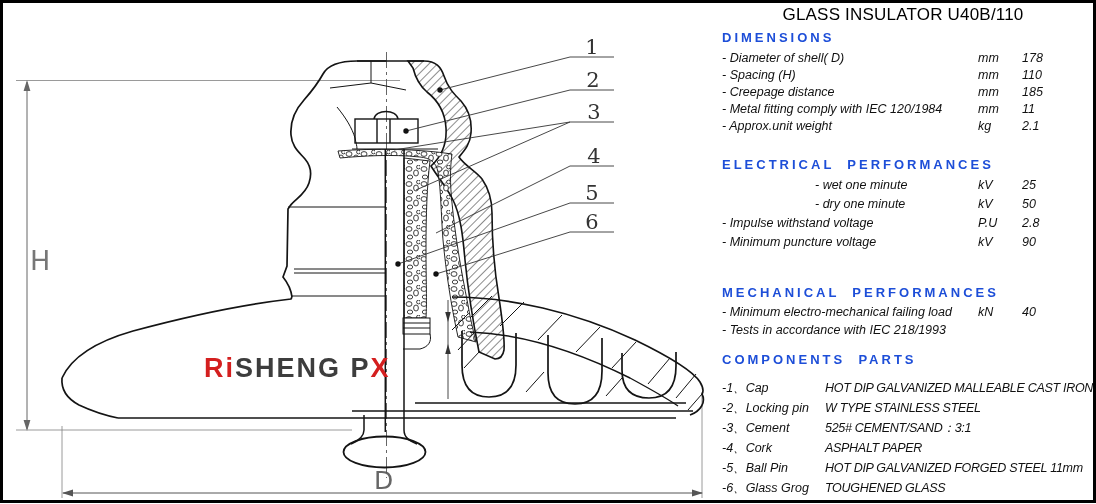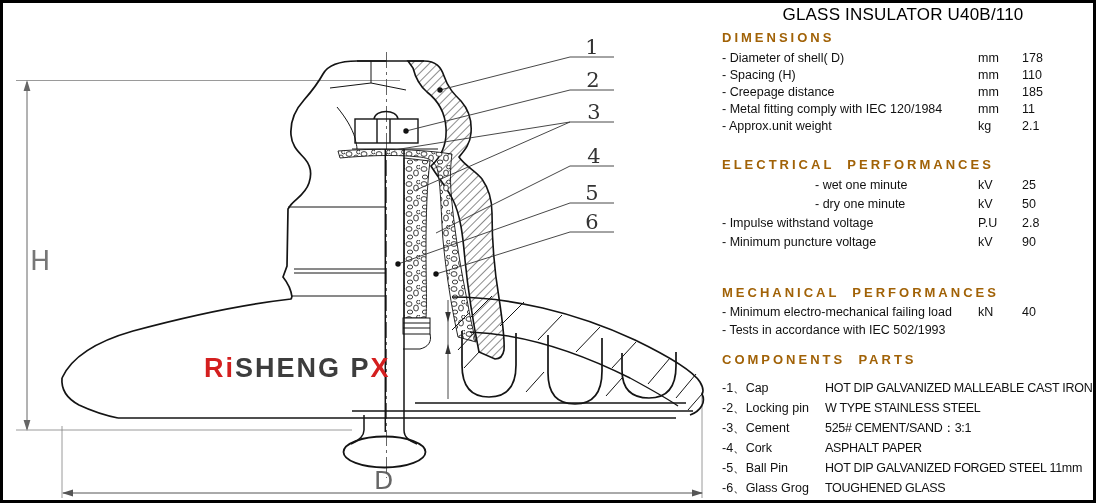--- a/index.html
+++ b/index.html
@@ -4,22 +4,22 @@
 <style>
   html,body{margin:0;padding:0;background:#e8e8e8;}
   .stage{position:relative;width:1096px;height:504px;background:#ffffff;
          font-family:"Liberation Sans",sans-serif;overflow:hidden;color:#111;}
   svg.draw{position:absolute;left:0;top:0;}
   
   .title{position:absolute;left:714px;top:5px;width:378px;text-align:center;
          font-size:17px;letter-spacing:.2px;color:#000;white-space:pre;}
   .title .model{color:#000000;}
   .sec-h{position:absolute;left:722px;font-weight:bold;font-size:13px;
-         letter-spacing:3px;white-space:pre;color:#a16207;}
-  .rows{position:absolute;left:722px;width:368px;font-size:12.5px;}
+         letter-spacing:3px;white-space:pre;color:#1d4ed8;}
+  .rows{position:absolute;left:722px;width:368px;font-size:12.5px;font-style:italic;}
   .row{position:relative;white-space:nowrap;}
   .row .unit{position:absolute;left:256px;}
   .row .val{position:absolute;left:300px;}
   .r17{height:17px;line-height:17px;}
   .r19{height:19px;line-height:19px;}
   .r18{height:18px;line-height:18px;}
   .r20{height:20px;line-height:20px;}
   .indent{padding-left:93px;}
   .comp-row .mat{position:absolute;left:103px;letter-spacing:-.3px;}
 </style>
@@ -247,21 +247,21 @@
   <div class="rows" style="top:176px" id="elec-rows">
       <div class="row r19 indent"><span class="lbl">- wet one minute</span><span class="unit">kV</span><span class="val">25</span></div>
       <div class="row r19 indent"><span class="lbl">- dry one minute</span><span class="unit">kV</span><span class="val">50</span></div>
       <div class="row r19"><span class="lbl">- Impulse withstand voltage</span><span class="unit">P.U</span><span class="val">2.8</span></div>
       <div class="row r19"><span class="lbl">- Minimum puncture voltage</span><span class="unit">kV</span><span class="val">90</span></div>
     </div>
 
   <div class="sec-h" style="top:285px">MECHANICAL  PERFORMANCES</div>
   <div class="rows" style="top:303px" id="mech-rows">
       <div class="row r18"><span class="lbl">- Minimum electro-mechanical failing load</span><span class="unit">kN</span><span class="val">40</span></div>
-      <div class="row r18"><span class="lbl">- Tests in accordance with IEC 502/1993</span><span class="unit"></span><span class="val"></span></div>
+      <div class="row r18"><span class="lbl">- Tests in accordance with IEC 218/1993</span><span class="unit"></span><span class="val"></span></div>
     </div>
 
   <div class="sec-h" style="top:352px">COMPONENTS  PARTS</div>
   <div class="rows" style="top:378px" id="comp-rows">
       <div class="row r20 comp-row"><span>-1、</span><span>Cap</span><span class="mat">HOT DIP GALVANIZED MALLEABLE CAST IRON</span></div>
       <div class="row r20 comp-row"><span>-2、</span><span>Locking pin</span><span class="mat">W TYPE STAINLESS STEEL</span></div>
       <div class="row r20 comp-row"><span>-3、</span><span>Cement</span><span class="mat">525# CEMENT/SAND：3:1</span></div>
       <div class="row r20 comp-row"><span>-4、</span><span>Cork</span><span class="mat">ASPHALT PAPER</span></div>
       <div class="row r20 comp-row"><span>-5、</span><span>Ball Pin</span><span class="mat">HOT DIP GALVANIZED FORGED STEEL 11mm</span></div>
       <div class="row r20 comp-row"><span>-6、</span><span>Glass Grog</span><span class="mat">TOUGHENED GLASS</span></div>

